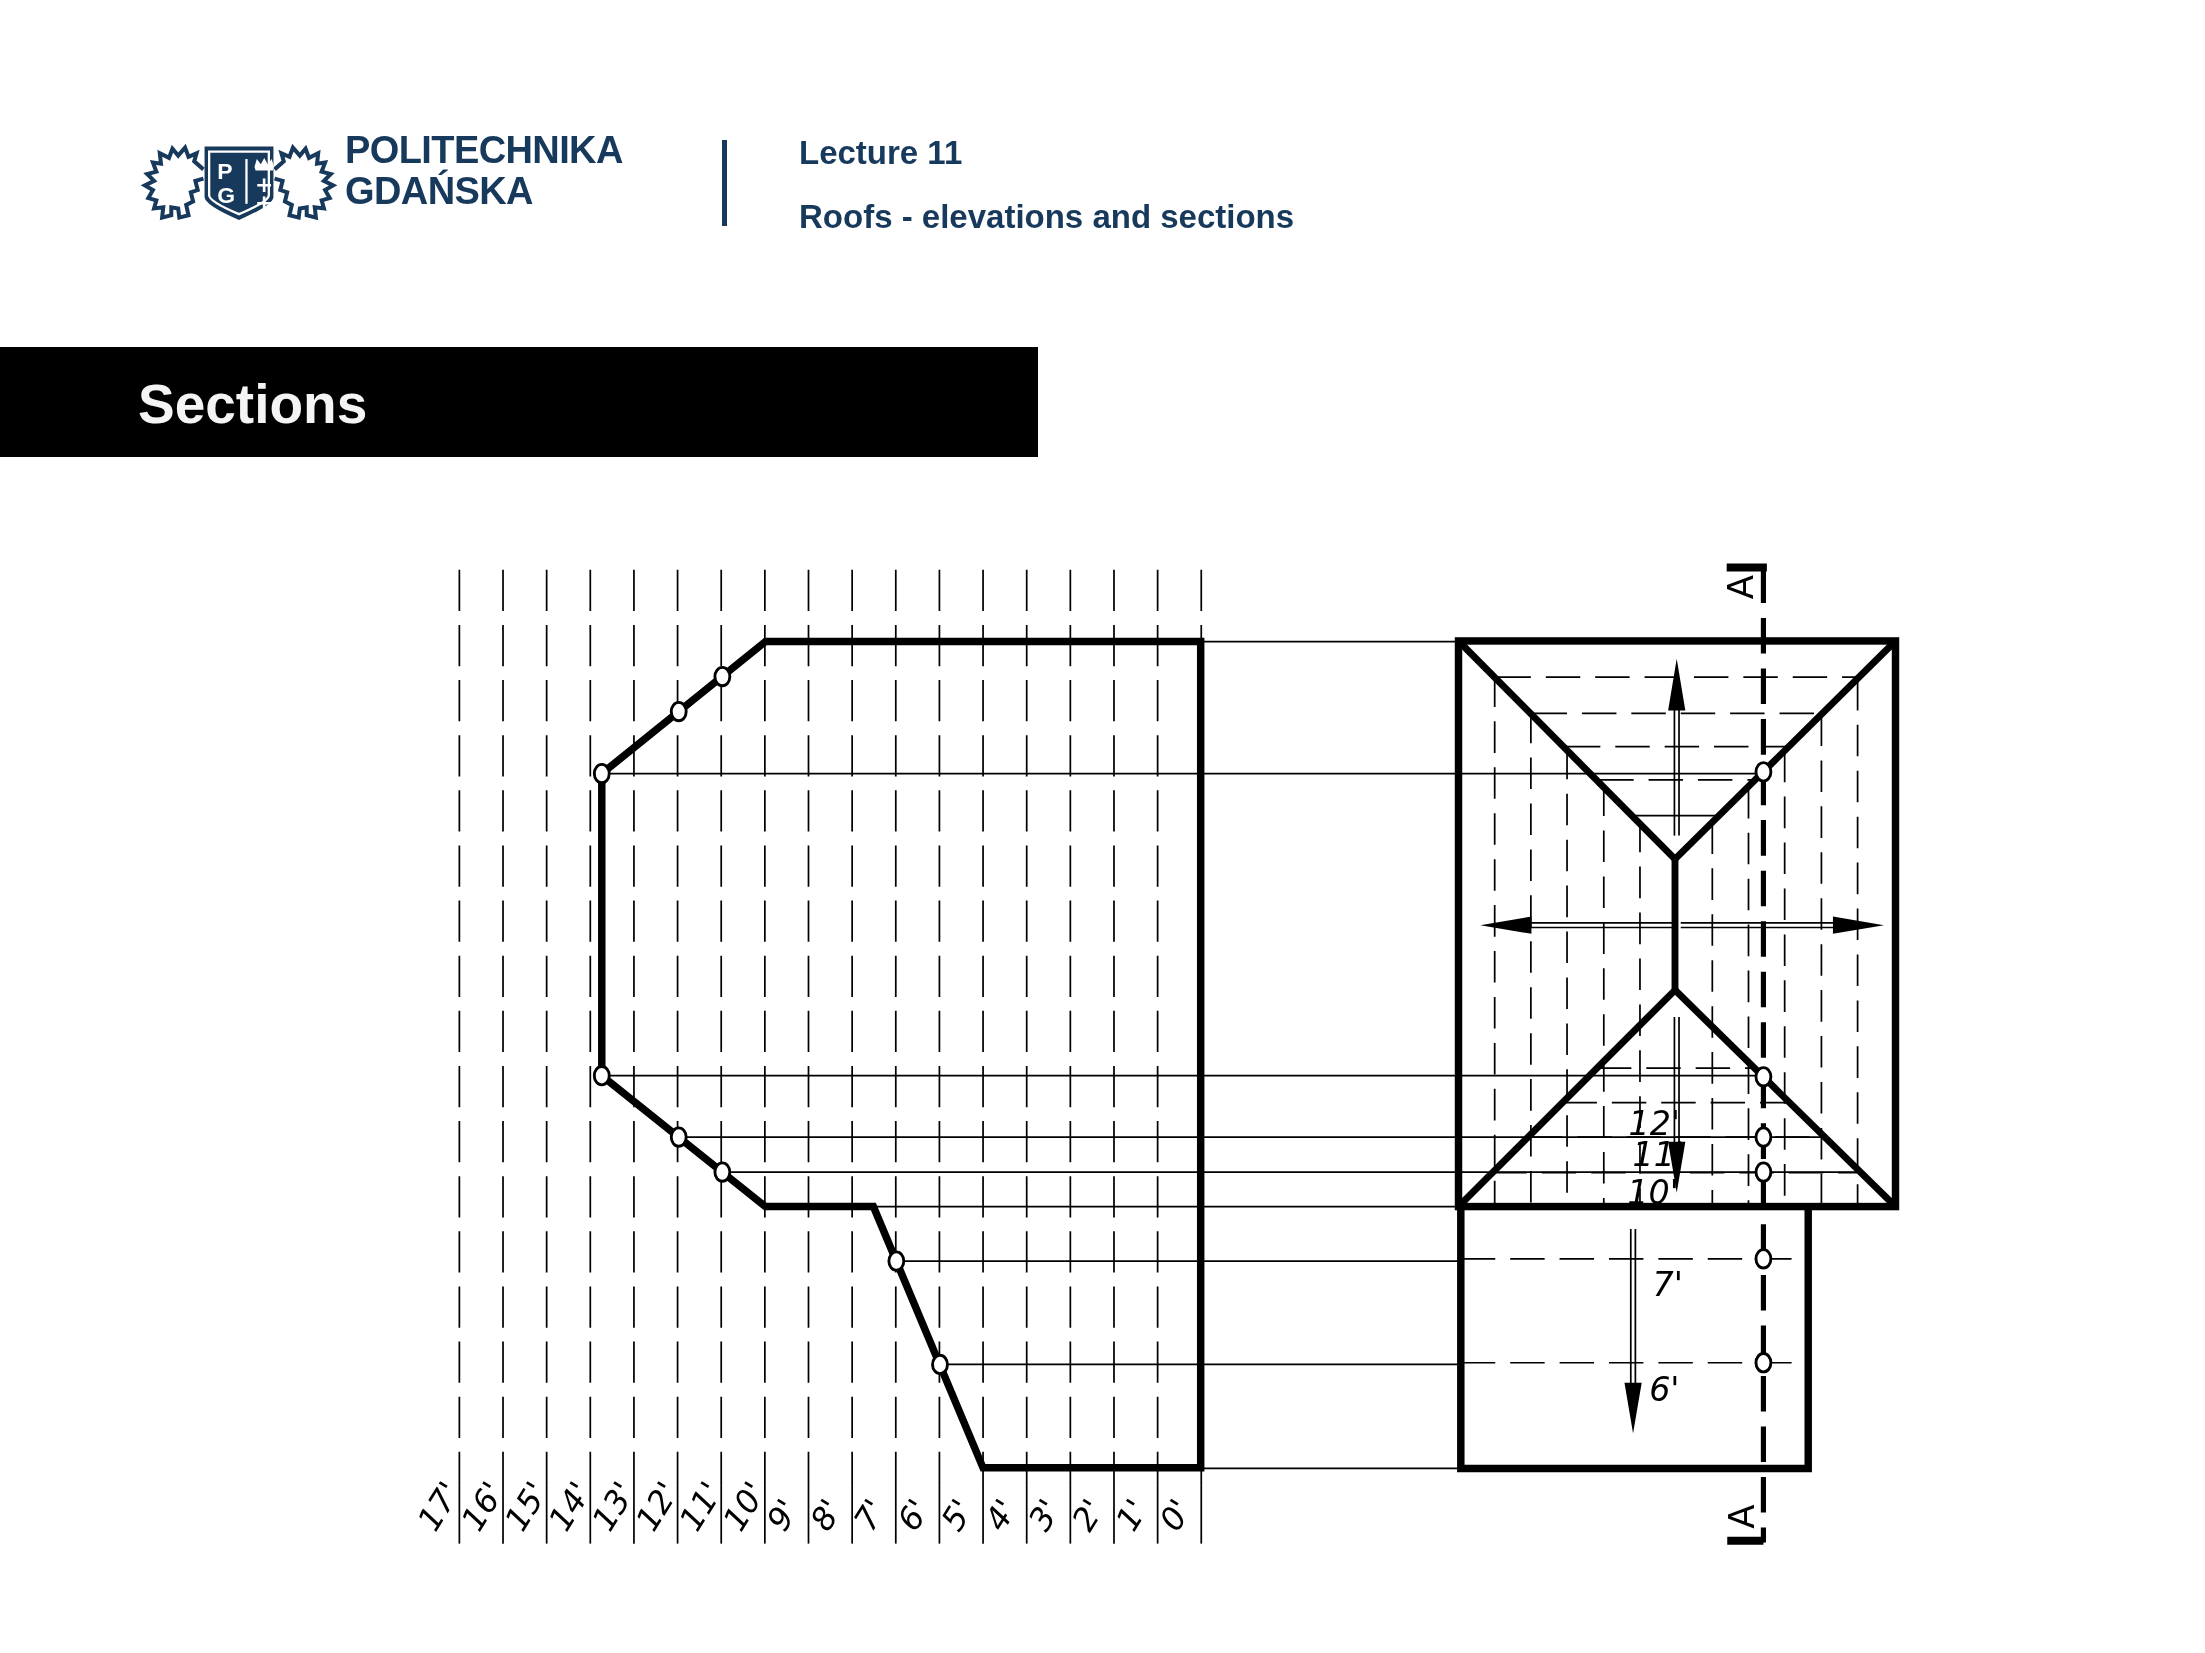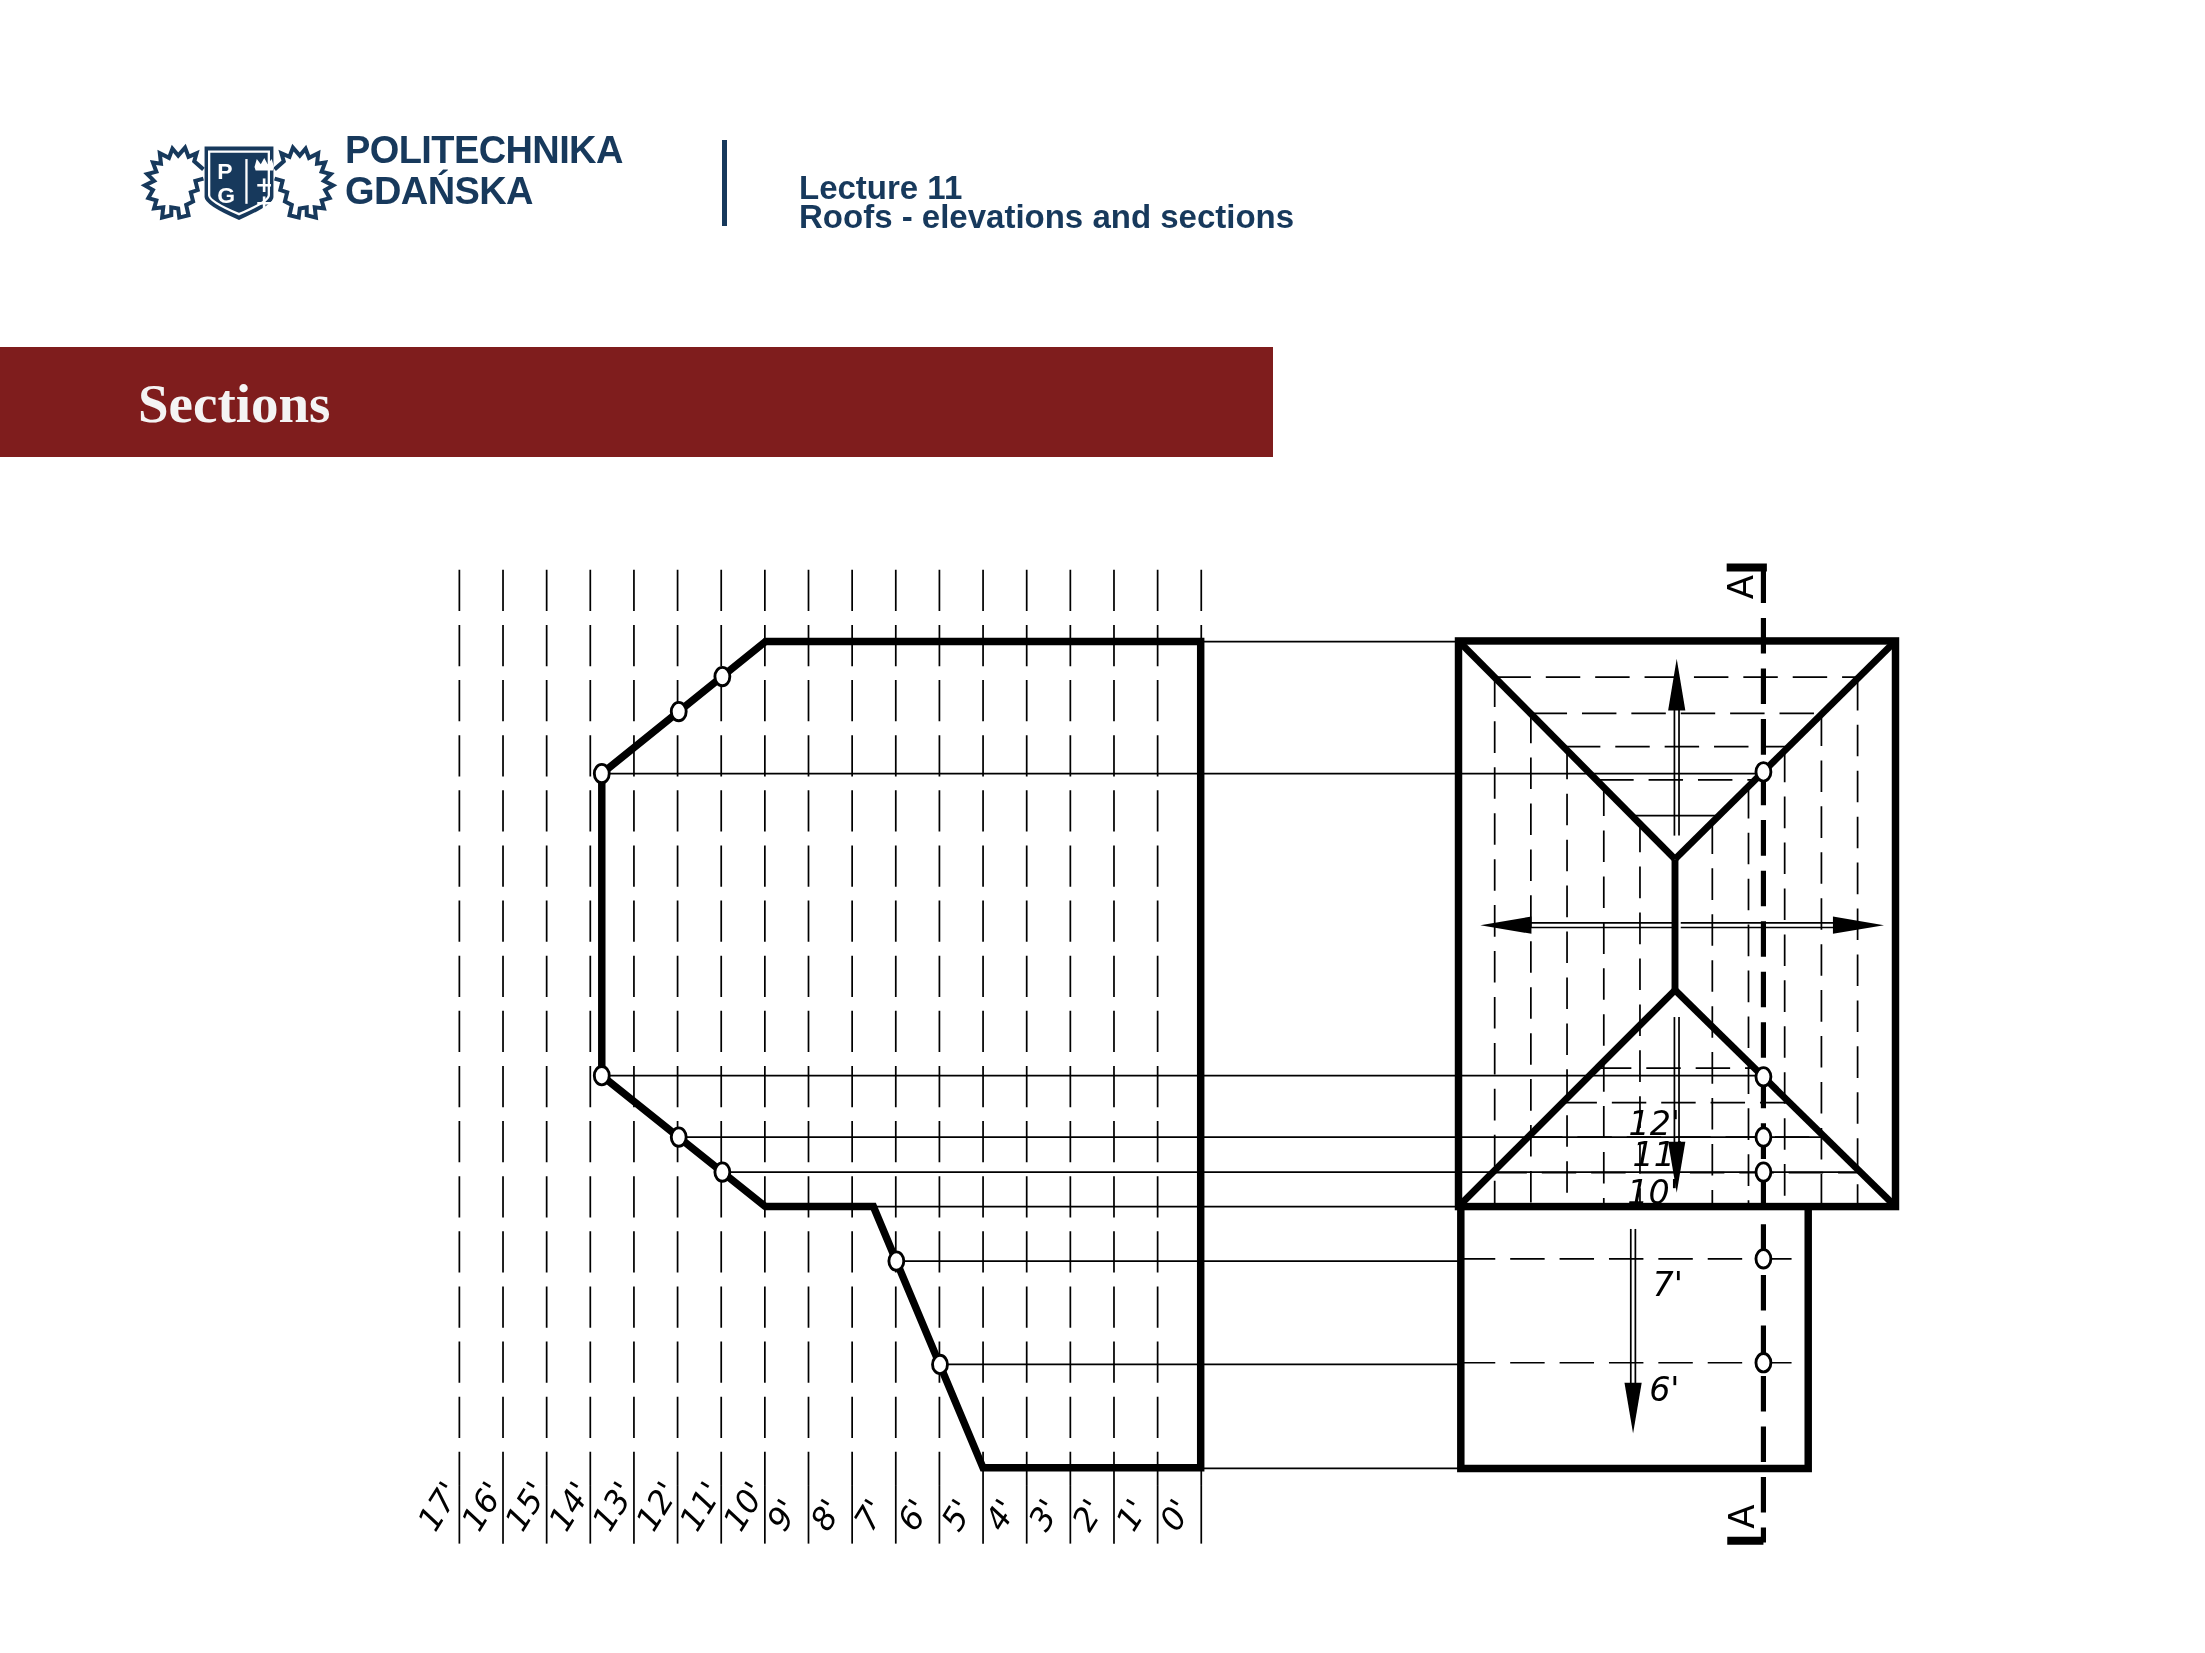--- a/index.html
+++ b/index.html
@@ -4,25 +4,25 @@
 <style>
   html,body{margin:0;padding:0;background:#ffffff;}
   body{width:2205px;height:1654px;font-family:"Liberation Sans",sans-serif;}
   #slide{position:relative;width:2205px;height:1654px;background:#ffffff;overflow:hidden;}
 
   
   .crest{position:absolute;left:138px;top:137px;width:202px;height:90px;}
   .uni-name{position:absolute;left:345px;top:130px;width:351px;text-align:left;
             color:#17395c;font-weight:bold;font-size:38px;line-height:41px;letter-spacing:-0.6px;}
   .divider{position:absolute;left:722px;top:140px;width:4.6px;height:86px;background:#17395c;}
-  .lecture-no{position:absolute;left:799px;top:134px;color:#17395c;font-weight:bold;font-size:33px;margin-top:35px;}
+  .lecture-no{position:absolute;left:799px;top:134px;color:#17395c;font-weight:bold;font-size:33px;}
   .lecture-sub{position:absolute;left:799px;top:198px;color:#17395c;font-weight:bold;font-size:33px;}
 
   
-  .banner{position:absolute;left:0;top:347px;width:1273px;height:110px;background:#7f1d1d;font-family:Liberation Serif, serif;}
+  .banner{position:absolute;left:0;top:347px;width:1038px;height:110px;background:#000000;}
   .banner span{position:absolute;left:138px;top:25px;color:#f4f4f4;font-weight:bold;font-size:55px;}
 
   
   #drawing{position:absolute;left:0;top:0;width:2205px;height:1654px;}
 
   .thick{stroke:#000;stroke-width:13;fill:none;stroke-linejoin:miter;}
   .med{stroke:#000;stroke-width:12;fill:none;}
   .thin{stroke:#000;stroke-width:3;fill:none;}
   .vdash{stroke-dasharray:72 24;}
   .pdash{stroke-dasharray:55 25;}

